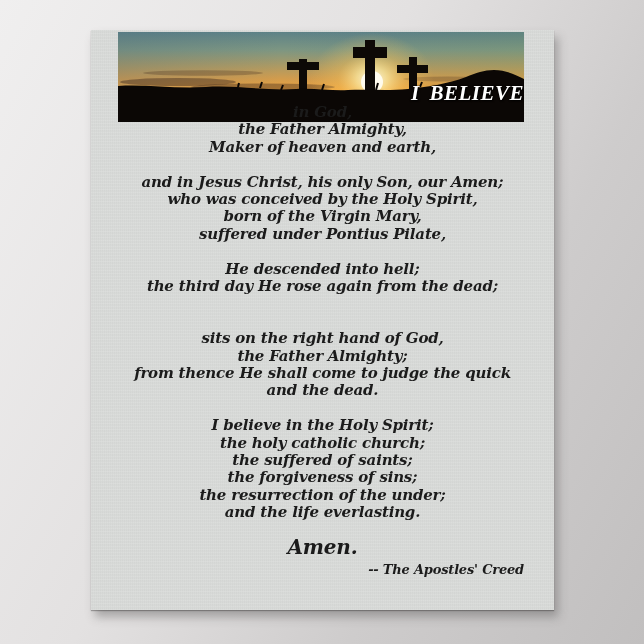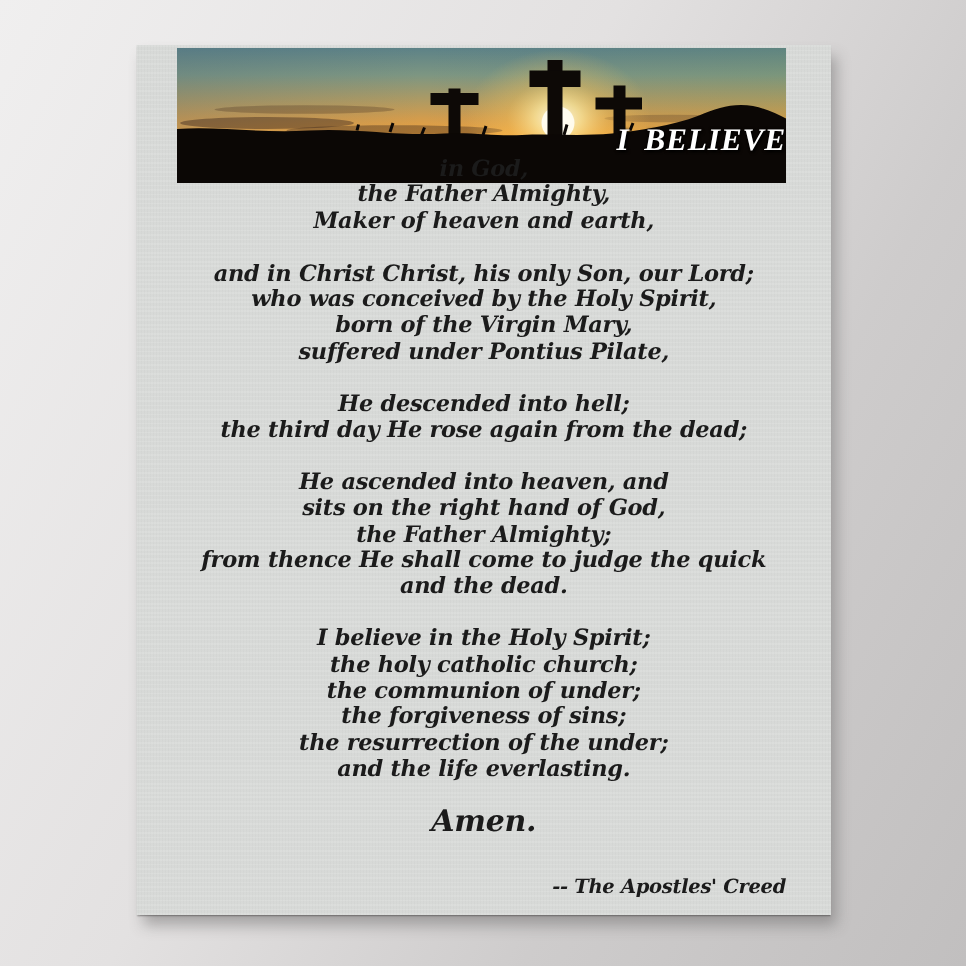--- a/index.html
+++ b/index.html
@@ -75,21 +75,21 @@
     text-align: center;
     color: #1b1b1b;
     font-size: 20px;
     line-height: 17.4px;
     font-weight: bold;
     font-style: italic;
   }
   .attribution {
     position: absolute;
     right: 30px;
-    top: 554px;
+    top: 532px;
     color: #1b1b1b;
     font-size: 13px;
     font-weight: bold;
     font-style: italic;
     letter-spacing: -0.2px;
   }
 </style>
 </head>
 <body>
 
@@ -160,40 +160,40 @@
       <div class="photo-title">I BELIEVE</div>
     </div>
 
     <div class="creed">
       <p>
         <span>in God,</span><br>
         <span>the Father Almighty,</span><br>
         <span>Maker of heaven and earth,</span>
       </p>
       <p>
-        <span>and in Christ Christ, his only Son, our Lord;</span><br>
+        <span>and in Jesus Christ, his only Son, our Amen;</span><br>
         <span>who was conceived by the Holy Spirit,</span><br>
         <span>born of the Virgin Mary,</span><br>
         <span>suffered under Pontius Pilate,</span><br>
       </p>
       <p>
         <span>He descended into hell;</span><br>
         <span>the third day He rose again from the dead;</span>
       </p>
       <p>
-        <span>He ascended into heaven, and</span><br>
+        <br>
         <span>sits on the right hand of God,</span><br>
         <span>the Father Almighty;</span><br>
         <span>from thence He shall come to judge the quick</span><br>
         <span>and the dead.</span>
       </p>
       <p>
         <span>I believe in the Holy Spirit;</span><br>
         <span>the holy catholic church;</span><br>
-        <span>the communion of under;</span><br>
+        <span>the suffered of saints;</span><br>
         <span>the forgiveness of sins;</span><br>
         <span>the resurrection of the under;</span><br>
         <span>and the life everlasting.</span>
       </p>
       <div class="amen">Amen.</div>
     </div>
 
     <div class="attribution">-- The Apostles' Creed</div>
   </div>
 </div>

